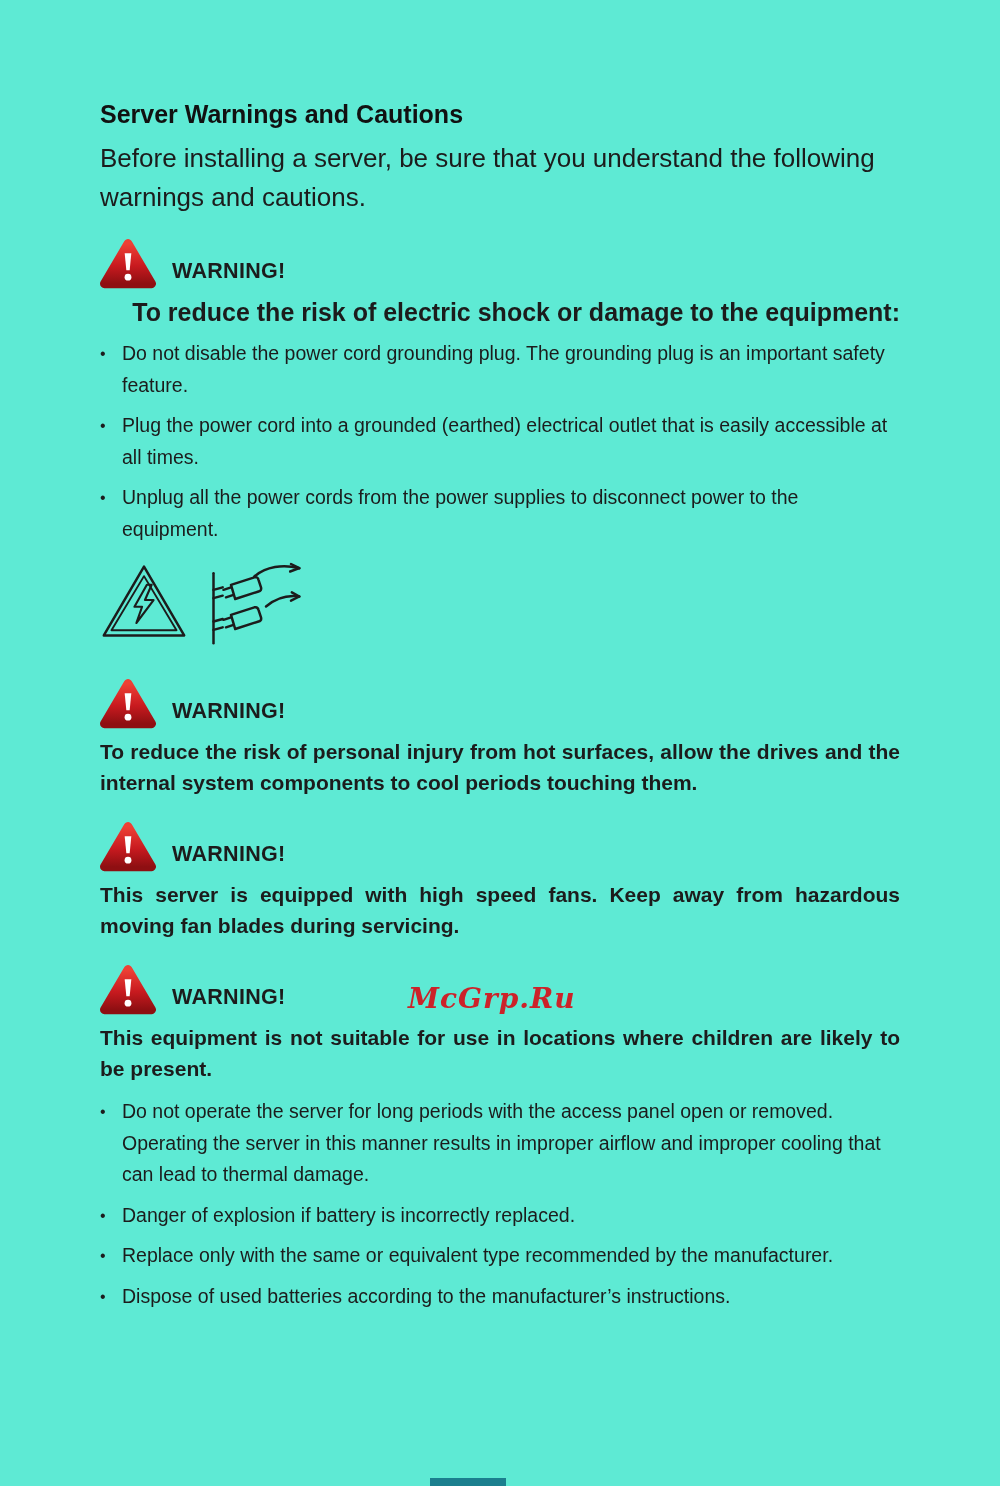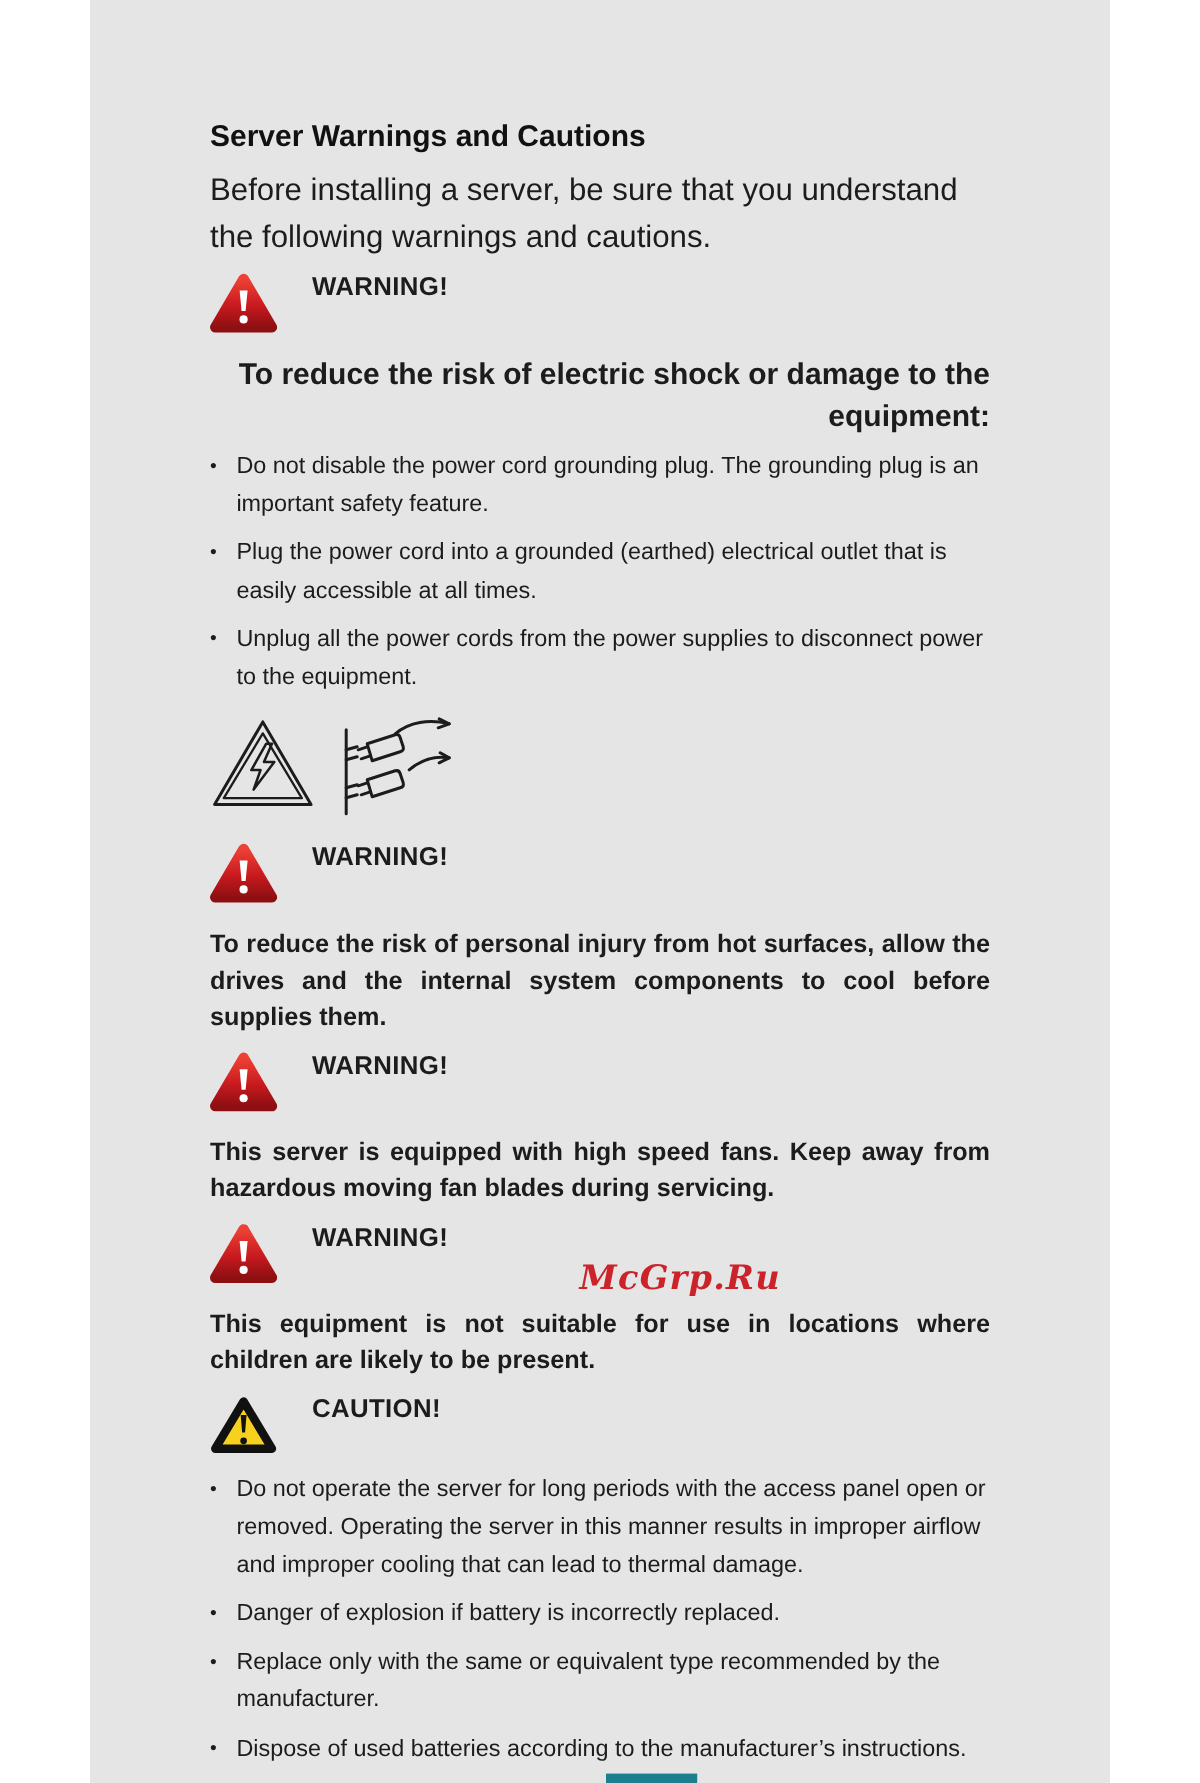--- a/index.html
+++ b/index.html
@@ -1,25 +1,25 @@
 <!DOCTYPE html>
 <html><head>
 <meta charset="utf-8">
 <style>
   * { box-sizing: border-box; }
   html, body { margin: 0; padding: 0; background: #ffffff; }
   .page {
-    width: 850px; height: 1486px; margin: 0 auto; background: #e5e5e5;
+    width: 1000px; height: 1486px; margin: 0 auto; background: #5eead4;
     color: #1c1c1c; font-family: "Liberation Sans", sans-serif;
     padding: 100px 100px 0 100px; overflow: hidden; position: relative;
   }
   .page-title { font-size: 25px; font-weight: 700; margin: 0 0 10px 0; color: #111; }
   .intro { font-size: 26px; line-height: 1.5; margin: 0 0 4px 0; }
 
-  .warn-header { display: flex; align-items: flex-start; gap: 29px; margin: 10px 0 0 0; position: relative; height: 64px; }
+  .warn-header { display: flex; align-items: flex-end; gap: 16px; margin: 10px 0 0 0; position: relative; height: 64px; }
   .icon-box svg { display: block; }
   .warn-label { font-size: 21.5px; font-weight: 700; padding-bottom: 7px; letter-spacing: .3px; }
 
   .bold-heading { font-size: 25px; font-weight: 700; line-height: 1.4; margin: 4px 0 8px 0; text-align: right; }
   .bold-para { font-size: 21px; font-weight: 700; line-height: 1.45; text-align: justify; margin: 6px 0 12px 0; }
 
   .bullets { margin: 0 0 2px 0; }
   .bullet { display: flex; font-size: 19.5px; line-height: 1.62; margin: 0 0 9px 0; }
   .bullet .dot { flex: 0 0 22px; font-size: 16px; padding-top: 3px; }
   .bullet .btext { flex: 1; }
@@ -115,21 +115,21 @@
   <div class="warn-header">
     <span class="icon-box">
       <svg width="56" height="53" viewBox="0 0 64 60">
         <path d="M32 6 L59 52 L5 52 Z" fill="url(#redGrad)" stroke="url(#redGrad)" stroke-width="10" stroke-linejoin="round"></path>
         <path d="M28.2 17 h7.6 l-1.9 19.5 h-3.8 Z" fill="#ffffff"></path>
         <circle cx="32" cy="44.5" r="3.9" fill="#ffffff"></circle>
       </svg>
     </span>
     <span class="warn-label">WARNING!</span>
   </div>
-  <p class="bold-para">To reduce the risk of personal injury from hot surfaces, allow the drives and the internal system components to cool before supplies them.</p>
+  <p class="bold-para">To reduce the risk of personal injury from hot surfaces, allow the drives and the internal system components to cool periods touching them.</p>
 
   <div class="warn-header">
     <span class="icon-box">
       <svg width="56" height="53" viewBox="0 0 64 60">
         <path d="M32 6 L59 52 L5 52 Z" fill="url(#redGrad)" stroke="url(#redGrad)" stroke-width="10" stroke-linejoin="round"></path>
         <path d="M28.2 17 h7.6 l-1.9 19.5 h-3.8 Z" fill="#ffffff"></path>
         <circle cx="32" cy="44.5" r="3.9" fill="#ffffff"></circle>
       </svg>
     </span>
     <span class="warn-label">WARNING!</span>
@@ -142,30 +142,20 @@
         <path d="M32 6 L59 52 L5 52 Z" fill="url(#redGrad)" stroke="url(#redGrad)" stroke-width="10" stroke-linejoin="round"></path>
         <path d="M28.2 17 h7.6 l-1.9 19.5 h-3.8 Z" fill="#ffffff"></path>
         <circle cx="32" cy="44.5" r="3.9" fill="#ffffff"></circle>
       </svg>
     </span>
     <span class="warn-label">WARNING!</span>
     <span class="watermark">McGrp.Ru</span>
   </div>
   <p class="bold-para">This equipment is not suitable for use in locations where children are likely to be present.</p>
 
-  <div class="warn-header">
-    <span class="icon-box">
-      <svg width="56" height="52" viewBox="0 0 64 58">
-        <path d="M32 6 L59 51 L5 51 Z" fill="#f7d11e" stroke="#111111" stroke-width="8" stroke-linejoin="round"></path>
-        <path d="M29.2 19 h5.6 l-1.4 16.5 h-2.8 Z" fill="#111111"></path>
-        <circle cx="32" cy="43.5" r="3.2" fill="#111111"></circle>
-      </svg>
-    </span>
-    <span class="warn-label">CAUTION!</span>
-  </div>
 
   <div class="bullets">
     <div class="bullet">
       <span class="dot">•</span>
       <span class="btext">Do not operate the server for long periods with the access panel open or removed. Operating the server in this manner results in improper airflow and improper cooling that can lead to thermal damage.</span>
     </div>
     <div class="bullet">
       <span class="dot">•</span>
       <span class="btext">Danger of explosion if battery is incorrectly replaced.</span>
     </div>

